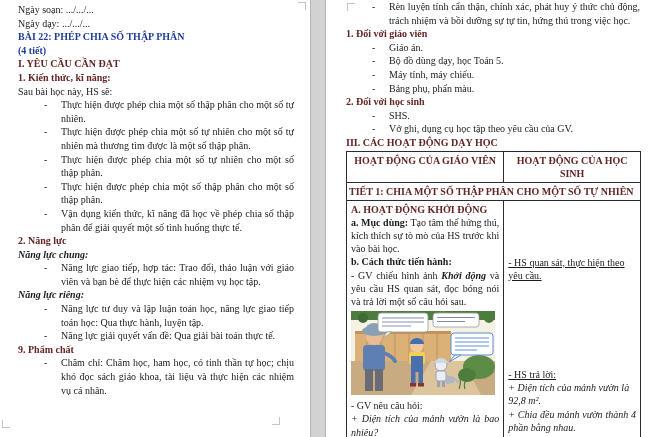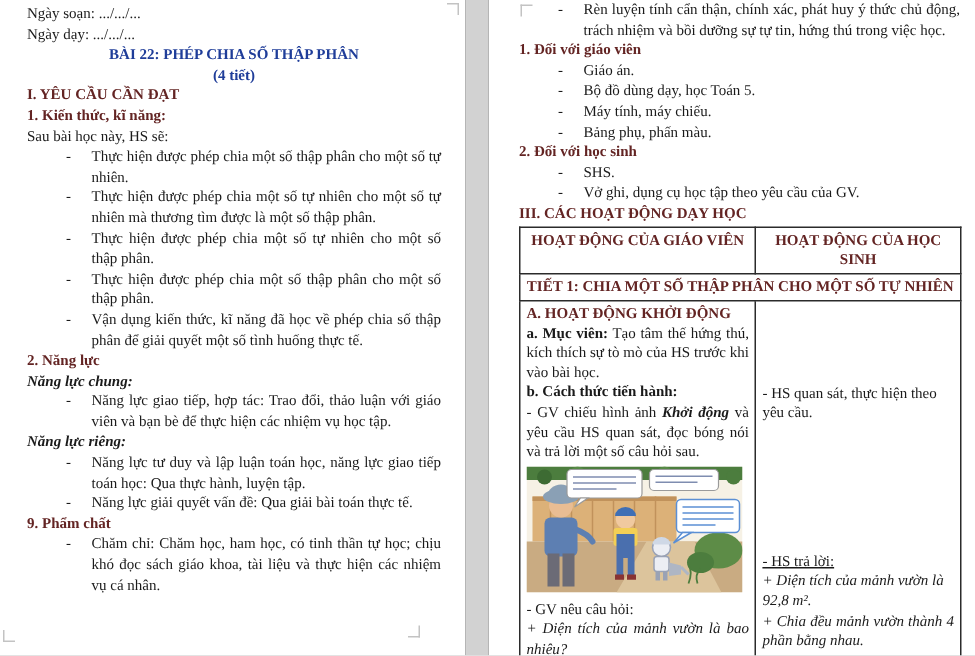--- a/index.html
+++ b/index.html
@@ -12,21 +12,21 @@
   }
   .page {
     position:absolute; top:0; height:437px; background:#ffffff;
   }
   .page-left  { left:0;   width:311px; border-right:1px solid #b5b5b5; padding:3px 16px 0 18px; }
   .page-right { left:325px; width:325px; border-left:1px solid #b5b5b5; padding:0 10px 0 20px; }
   .gap { position:absolute; top:0; left:311px; width:14px; height:437px; background:#d2d2d2; }
 
   p { font-size:10px; line-height:13.6px; }
   .just { text-align:justify; }
-  .center { text-align:center; }
+  .center { }
   .b { font-weight:bold; }
   .bi { font-weight:bold; font-style:italic; }
   .i { font-style:italic; }
   .u { text-decoration:underline; }
   .blue { color:#1f3d99; }
   .maroon { color:#632423; }
 
   .li { display:flex; }
   .li::before { content:"-"; flex:none; width:17px; padding-left:26px; box-sizing:content-box; }
   .li > span { flex:1; text-align:justify; }
@@ -138,21 +138,21 @@
           <tr>
         <th class="maroon center">HOẠT ĐỘNG CỦA GIÁO VIÊN</th>
         <th class="maroon center">HOẠT ĐỘNG CỦA HỌC SINH</th>
       </tr>
       <tr>
         <td colspan="2" class="span b maroon center">TIẾT 1: CHIA MỘT SỐ THẬP PHÂN CHO MỘT SỐ TỰ NHIÊN</td>
       </tr>
       <tr>
         <td class="cell">
           <p class="b maroon">A. HOẠT ĐỘNG KHỞI ĐỘNG</p>
-          <p class="just"><span class="b">a. Mục viên:</span><span> Tạo tâm thế hứng thú, kích thích sự tò mò của HS trước khi vào bài học.</span></p>
+          <p class="just"><span class="b">a. Mục dùng:</span><span> Tạo tâm thế hứng thú, kích thích sự tò mò của HS trước khi vào bài học.</span></p>
           <p class="b">b. Cách thức tiến hành:</p>
           <p class="just"><span>- GV chiếu hình ảnh </span><span class="bi">Khởi động</span><span> và yêu cầu HS quan sát, đọc bóng nói và trả lời một số câu hỏi sau.</span></p>
 
           <div class="figure-wrap">
             <svg width="144" height="84" viewBox="0 0 144 84">
               <rect x="0" y="0" width="144" height="84" fill="#f6f1e5"></rect>
 
               <rect x="0" y="0" width="144" height="9" fill="#4c7d3e"></rect>
               <circle cx="12" cy="7" r="5" fill="#3d6b33"></circle>
                   <circle cx="34" cy="6" r="6" fill="#568a46"></circle>
@@ -229,21 +229,21 @@
                 <path d="M104 44 l-6 7 l12 -7 z" fill="#ffffff" stroke="#5b8fd4" stroke-width="1"></path>
               </g>
             </svg>
           </div>
 
           <p>- GV nêu câu hỏi:</p>
           <p class="i just">+ Diện tích của mảnh vườn là bao nhiêu?</p>
 
         </td>
         <td class="cell">
-          <p style="margin-top:53px;">- HS quan sát, thực hiện theo yêu cầu.</p>
+          <p style="margin-top:53px;text-decoration:underline;">- HS quan sát, thực hiện theo yêu cầu.</p>
           <div class="answers">
             <p class="u">- HS trả lời:</p>
             <p class="i">+ Diện tích của mảnh vườn là 92,8 m².</p>
             <p class="i just">+ Chia đều mảnh vườn thành 4 phần bằng nhau.</p>
 
           </div>
         </td>
       </tr>
     </tbody>
       </table>

